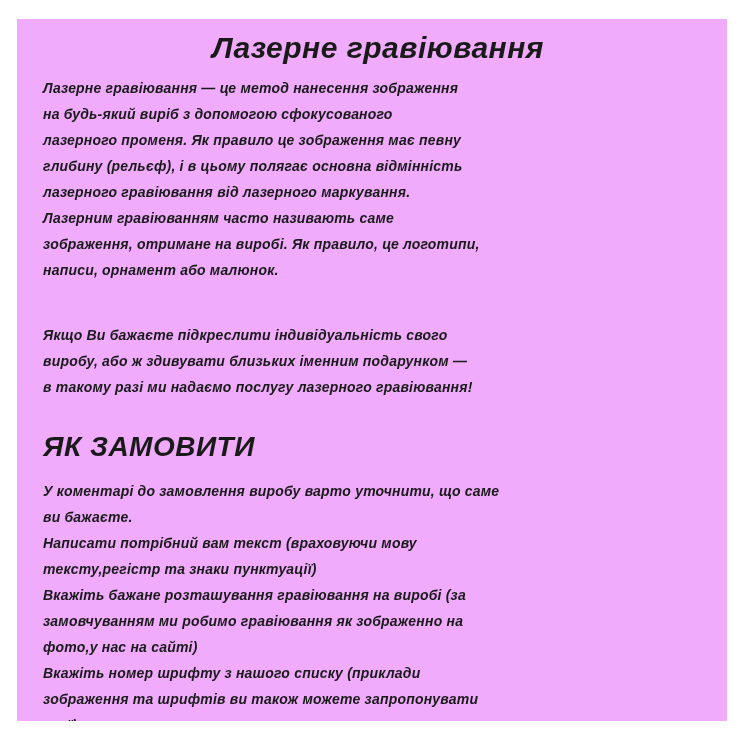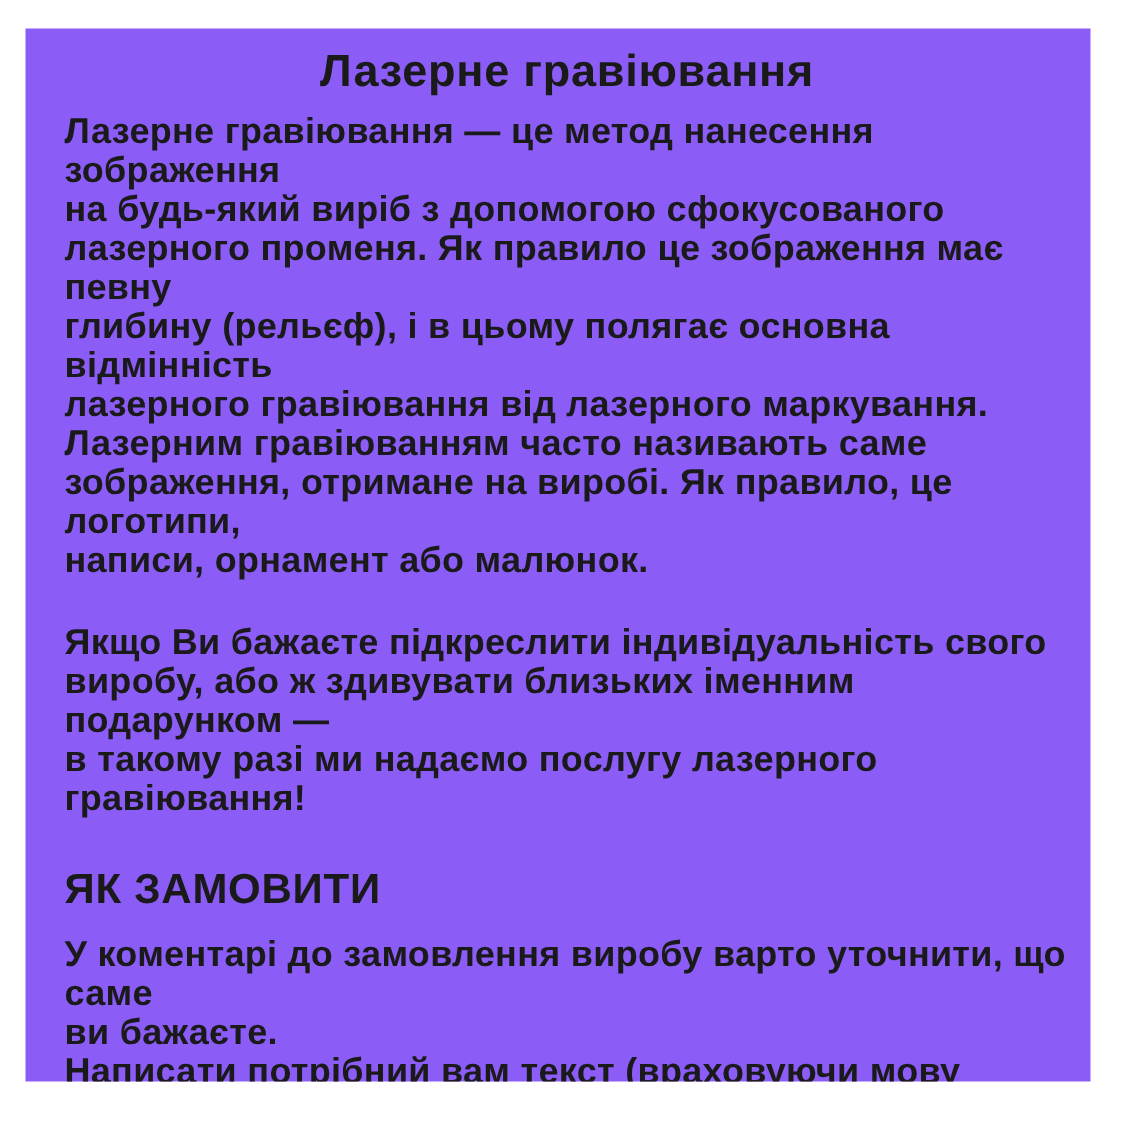--- a/index.html
+++ b/index.html
@@ -9,43 +9,44 @@
     height: 750px;
     background: #ffffff;
     font-family: "Liberation Sans", "DejaVu Sans", sans-serif;
   }
   .panel {
     position: absolute;
     left: 17px;
     top: 19px;
     width: 710px;
     height: 702px;
-    background: #8b5cf6;
+    background: #f0abfc;
     box-sizing: border-box;
     padding: 6px 14px 0 26px;
     color: #1a1a1a;
     overflow: hidden;
+    font-style: italic;
   }
   .title {
     font-size: 30px;
     font-weight: bold;
     text-align: center;
     margin: 6px 0 10px 0;
     letter-spacing: 0.5px;
   }
   .para {
-    font-size: 24px;
+    font-size: 14px;
     font-weight: bold;
     line-height: 26px;
     white-space: pre-line;
     margin: 0;
     letter-spacing: 0.2px;
   }
   .offer {
-    margin-top: 29px;
+    margin-top: 39px;
   }
   .subheading {
     font-size: 28px;
     font-weight: bold;
     margin: 31px 0 15px 0;
     letter-spacing: 0.5px;
   }
 </style>
 </head>
 <body>

